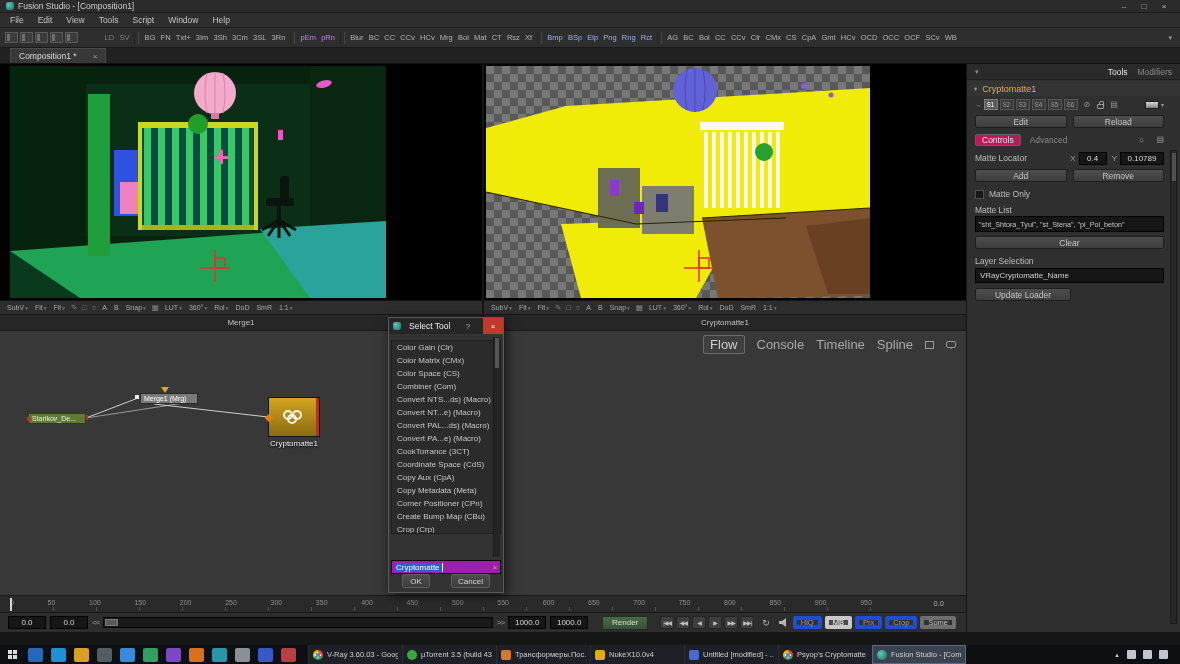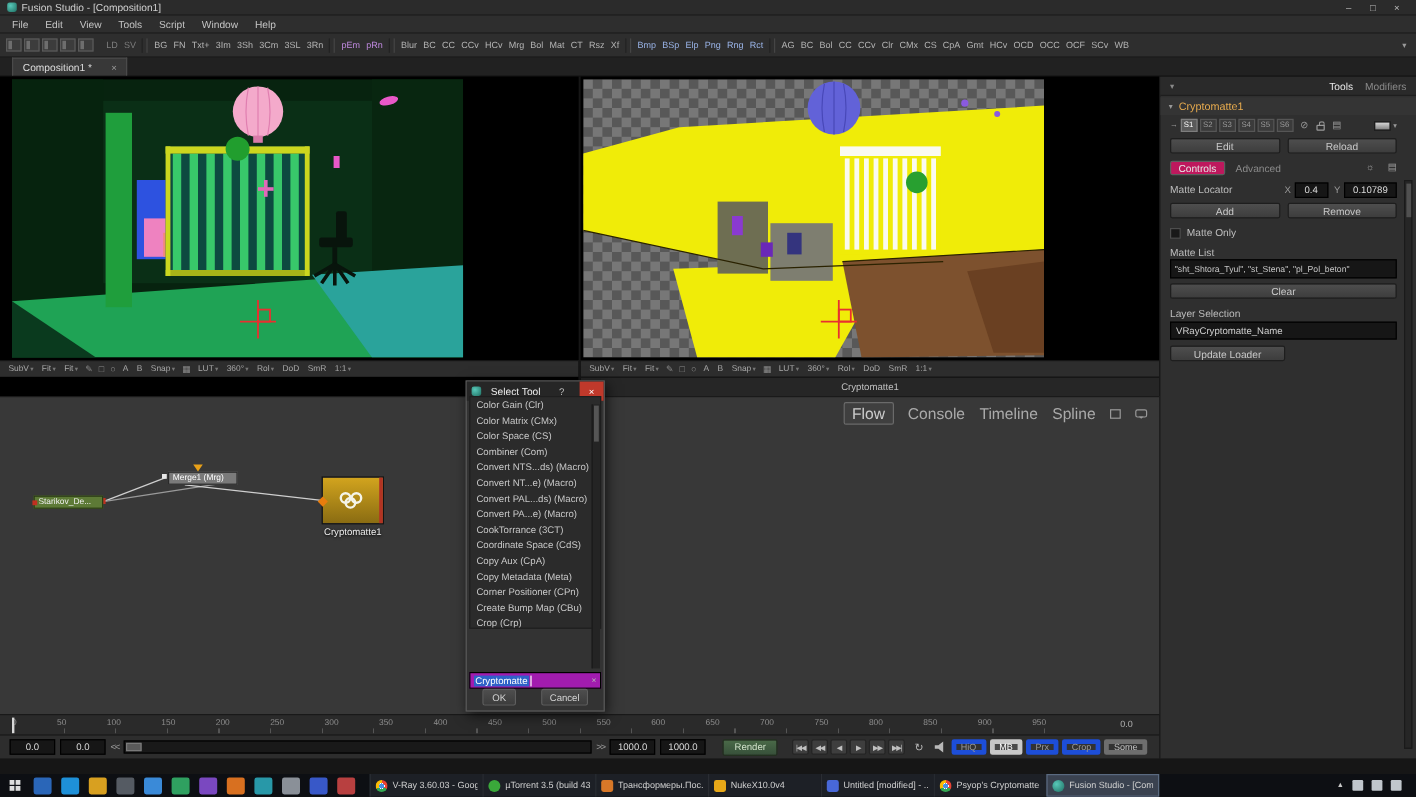--- a/index.html
+++ b/index.html
@@ -10,21 +10,21 @@
 .titlebar{position:absolute;left:0;top:0;width:1180px;height:13px;background:#2b2b2b;display:flex;align-items:center;padding:0 6px;border-bottom:1px solid #1c1c1c}
 .app-ico{width:8px;height:8px;border-radius:2px;background:radial-gradient(circle at 35% 35%,#58c8b8,#1e6e62);margin-right:4px;flex:none}
 .title-text{font-size:8.5px;color:#cfcfcf;margin-right:auto;white-space:nowrap}
 .win-btn{font-size:8px;color:#bbb;width:20px;text-align:center}
 .menubar{position:absolute;left:0;top:13px;width:1180px;height:15px;background:#2e2e2e;border-bottom:1px solid #1c1c1c;display:flex;align-items:center;padding-left:3px}
 .menus{display:flex}
 .menu-item{font-size:8.5px;color:#c4c4c4;padding:0 7px}
 .toolbar{position:absolute;left:0;top:28px;width:1180px;height:20px;background:#2e2e2e;border-bottom:1px solid #191919;display:flex;align-items:center;padding-left:5px}
 .layout-ico{width:13px;height:11px;border:1px solid #5a5a5a;background:#3c3c3c;margin-right:2px;position:relative;flex:none}
 .layout-ico::after{content:"";position:absolute;inset:1px;border-left:3px solid #6e6e6e}
-.tool-items{display:flex;align-items:center;margin-left:6px}
+.tool-items{display:flex;align-items:center;margin-left:22px}
 .tool-btn{font-size:7.5px;color:#b4b4b4;padding:2px 2.6px;white-space:nowrap}
 .tool-btn.purple{color:#c08ae0}
 .tool-btn.blue{color:#9ab4e8}
 .tool-btn.dim{color:#7e7e7e}
 .tool-btn.sep{padding:0;width:5px;height:12px;border-left:1px solid #222;border-right:1px solid #454545;margin:0 3px 0 2px}
 .tb-more{margin-left:auto;margin-right:8px;font-size:7px;color:#9a9a9a}
 .tabbar{position:absolute;left:0;top:48px;width:1180px;height:16px;background:#212121;display:flex;align-items:flex-end;border-bottom:1px solid #101010}
 .tab{height:15px;margin-left:10px;background:#383838;border:1px solid #4a4a4a;border-bottom:none;display:flex;align-items:center;gap:16px;padding:0 8px;font-size:8.5px;color:#ddd}
 .tab-close{color:#999;font-size:8px}
 
@@ -115,21 +115,21 @@
 .crypto-ico i:nth-child(3){left:4px;top:4px}
 .crypto-label{position:absolute;left:250px;top:108px;width:88px;text-align:center;font-size:8px;color:#ececec;text-shadow:0 1px 2px #000;z-index:2}
 
 
 .dialog{position:absolute;left:388px;top:317px;width:116px;height:276px;background:#333;border:1px solid #5a5a5a;box-shadow:2px 3px 10px rgba(0,0,0,.65);z-index:50}
 .dlg-title{height:16px;background:#262626;display:flex;align-items:center;padding-left:4px;gap:8px}
 .dlg-ico{width:8px;height:8px;border-radius:2px;background:radial-gradient(circle at 35% 35%,#58c8b8,#1e6e62);flex:none}
 .dlg-title-text{font-size:8.5px;color:#eee;margin-right:auto;white-space:nowrap}
 .dlg-help{font-size:8px;color:#bbb;width:14px;text-align:center}
 .dlg-close{width:20px;height:16px;background:#c0392b;color:#fff;font-size:8px;display:flex;align-items:center;justify-content:center}
-.dlg-list{position:absolute;left:2px;right:2px;top:12px;height:194px;background:#2b2b2b;border:1px solid #1e1e1e;overflow:hidden}
+.dlg-list{position:absolute;left:2px;right:2px;top:22px;height:194px;background:#2b2b2b;border:1px solid #1e1e1e;overflow:hidden}
 .dlg-item{height:13px;display:flex;align-items:center;padding-left:5px;font-size:8px;color:#c8c8c8;white-space:nowrap}
 .dlg-item.selected{background:#5a5a5a;outline:1px dotted #aaa;outline-offset:-1px;color:#fff}
 .dlg-scroll{position:absolute;right:3px;top:19px;width:7px;height:220px;background:#242424;border-left:1px solid #1a1a1a}
 .dlg-scroll .thumb{position:absolute;left:1px;top:1px;width:4px;height:30px;background:#555}
 .dlg-search{position:absolute;left:2px;right:2px;top:242px;height:14px;background:#a21caf;border:1px solid #000;display:flex;align-items:center;padding:0 3px}
 .dlg-search .sel{background:#2f62c8;color:#fff;font-size:8px;padding:0 1px;white-space:nowrap}
 .dlg-search .caret{width:1px;height:9px;background:#fff;margin-left:1px}
 .dlg-search .clear{margin-left:auto;color:#b8b8b8;font-size:7px}
 .dlg-btns{position:absolute;left:0;right:0;bottom:4px;display:flex;justify-content:space-between;padding:0 13px}
 .dlg-btn{min-width:28px;height:14px;background:linear-gradient(#4e4e4e,#3c3c3c);border:1px solid #5f5f5f;border-radius:2px;font-size:8px;color:#d4d4d4;display:flex;align-items:center;justify-content:center;padding:0 6px}
@@ -341,20 +341,21 @@
         <span class="vbar-item">B</span>
         <span class="vbar-item dd">Snap</span>
         <span class="vbar-item ico">▦</span>
         <span class="vbar-item dd">LUT</span>
         <span class="vbar-item dd">360°</span>
         <span class="vbar-item dd">Rol</span>
         <span class="vbar-item">DoD</span>
         <span class="vbar-item">SmR</span>
         <span class="vbar-item dd">1:1</span>
       </div>
+    <div class="vlabel">Merge1</div>
   </div>
 
   <div class="vpanel right">
     <div class="vcanvas">
       <svg class="vimg" width="384" height="232" viewBox="0 0 384 232">
         <defs>
           <pattern id="chk" width="16" height="16" patternUnits="userSpaceOnUse">
             <rect width="16" height="16" fill="#585858"></rect>
             <rect width="8" height="8" fill="#777"></rect>
             <rect x="8" y="8" width="8" height="8" fill="#777"></rect>

